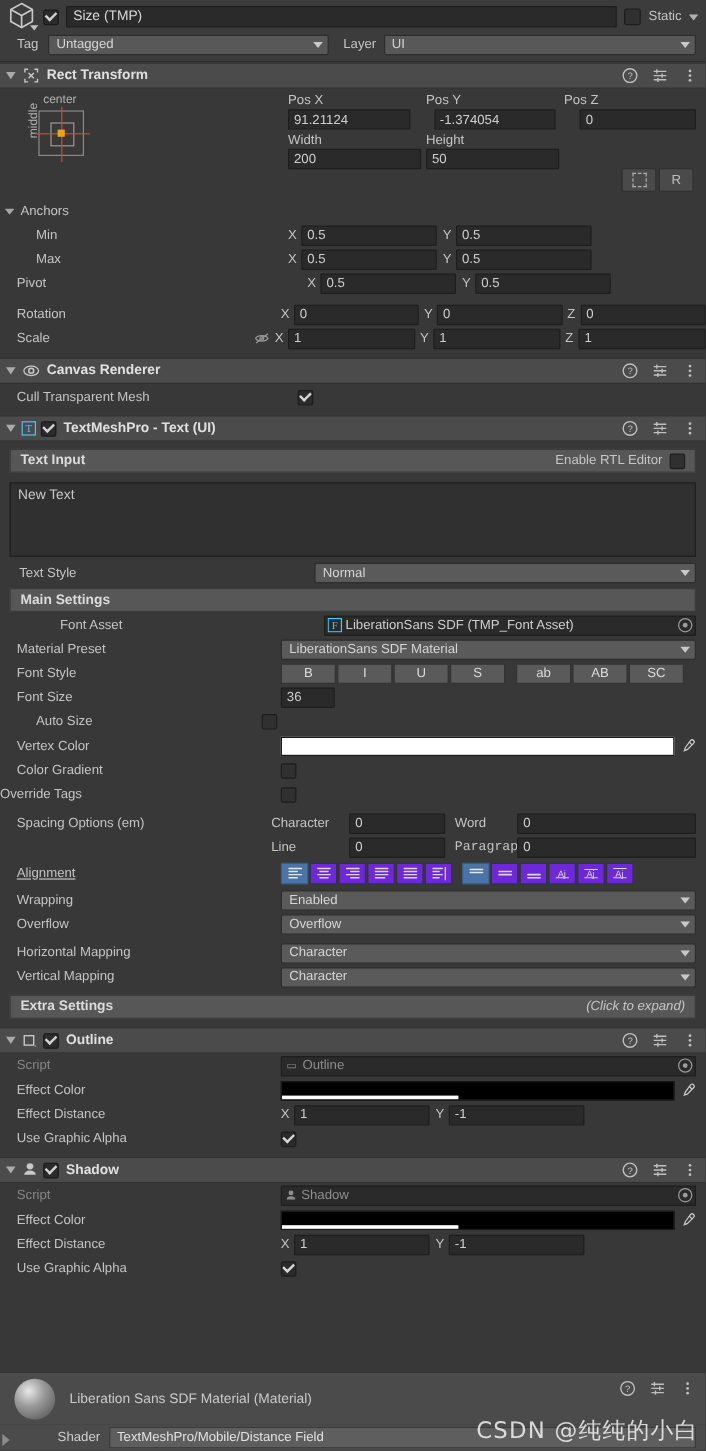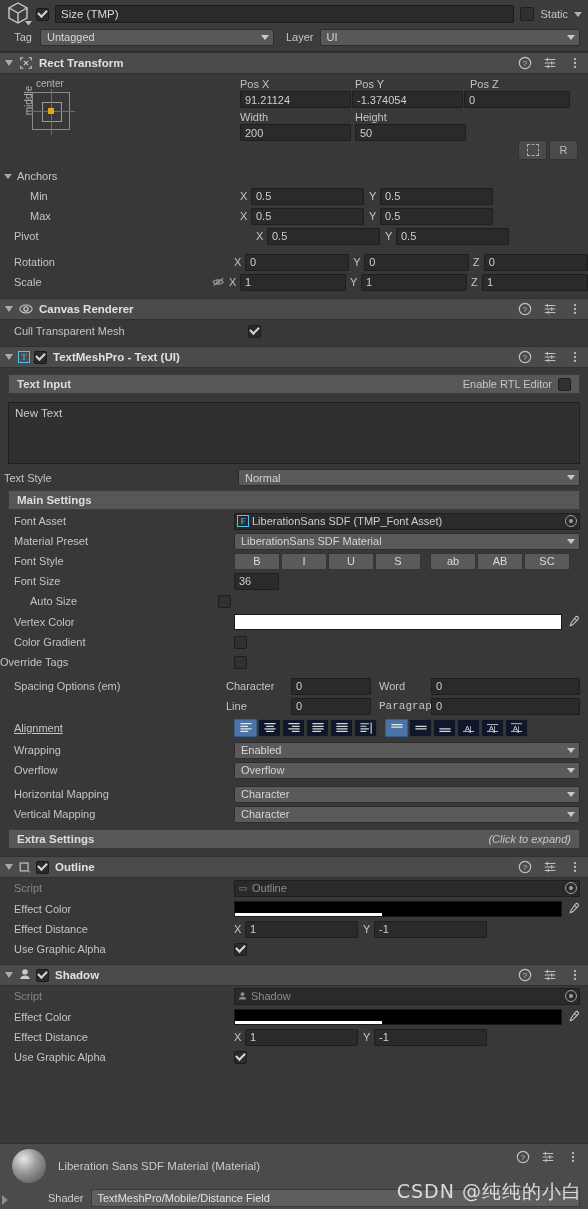--- a/index.html
+++ b/index.html
@@ -127,21 +127,21 @@
   .smallcb { width:13px;height:13px;background:#303030;border:1px solid #1d1d1d;border-radius:2px;flex:0 0 13px;}
   .smallcb.checked{background:#2b2b2b;display:flex;align-items:center;justify-content:center;}
   .smallcb.checked::after{content:"";width:7px;height:4px;border-left:2px solid #d8d8d8;border-bottom:2px solid #d8d8d8;transform:rotate(-45deg) translate(1px,-1px);}
 
   .colorswatch { height:16px; border:1px solid #191919; position:relative; flex:1; }
   .colorswatch .alpha { position:absolute; left:0; bottom:0; height:3px; background:#fff; }
   .eyedrop { width:18px; height:16px; display:flex; align-items:center; justify-content:center; margin-left:2px;}
 
   .alignbar { display:flex; align-items:center; gap:0; }
   .abtn {
-    width:23px; height:18px; background:#0f172a; border:1px solid #343434;
+    width:23px; height:18px; background:#6d28d9; border:1px solid #343434;
     display:flex; align-items:center; justify-content:center; margin-right:1px; border-radius:1px;
   }
   .abtn.on { background:#4a74a8; border-color:#3a5d88; }
 
   
   .mat-footer { position:absolute; left:0; bottom:0; width:588px; }
   .mat-header { display:flex; align-items:center; height:44px; background:#4b4b4b; border-top:1px solid #303030; padding:0 8px 0 6px; position:relative;}
   .mat-sphere {
     width:34px;height:34px;border-radius:50%;margin-left:6px;flex:0 0 34px;
     background: radial-gradient(circle at 35% 30%, #e8e8e8 0%, #9a9a9a 40%, #4a4a4a 100%);
@@ -248,21 +248,21 @@
         <div class="aw-dot"></div>
       </div>
     </div>
 
     <div style="position:absolute;left:240px;top:4px;width:340px;">
       <div style="display:flex;">
         <div style="width:115px;">Pos X</div>
         <div style="width:115px;">Pos Y</div>
         <div style="width:110px;">Pos Z</div>
       </div>
-      <div style="display:flex;gap:1px;margin-top:1px;text-align:center;">
+      <div style="display:flex;gap:20px;margin-top:1px;text-align:center;">
         <div class="field" style="width:111px;">
             <span>91.21124</span>
           </div>
         <div class="field" style="width:111px;">
             <span>-1.374054</span>
           </div>
         <div class="field" style="width:106px;">
             <span>0</span>
           </div>
       </div>
@@ -456,32 +456,32 @@
     <span style="display:flex;align-items:center;gap:6px;">
       <span class="hint" style="font-style:normal;">Enable RTL Editor</span>
       <span class="smallcb"></span>
     </span>
   </div>
   <div class="textarea">
     <span>New Text</span>
   </div>
 
   <div class="row" style="height:21px;padding-left:0;margin-top:3px;">
-    <span class="lbl" style="padding-left:4px;width:238px;">Text Style</span>
+    <span class="lbl" style="padding-left:16px;width:262px;">Text Style</span>
     <div class="dropdown" style="flex:1;margin-right:8px;background:#5a5a5a;">
       <span>Normal</span>
       <span class="dd-arrow"></span>
     </div>
   </div>
 
   <div class="sub-header" style="margin-top:2px;">
     <span>Main Settings</span>
   </div>
 
-  <div class="row" style="height:20px;padding-left:0;margin-top:1px;">
+  <div class="row" style="height:20px;padding-left:0;margin-top:1px;margin-left:36px;">
     <span class="lbl" style="padding-left:14px;width:234px;">Font Asset</span>
     <div class="objfield" style="flex:1;margin-right:8px;">
       <span class="obj-left">
           <span class="tmpicon">F</span>
       <span>LiberationSans SDF (TMP_Font Asset)</span>
         </span>
       <span class="circ-sel"></span>
     </div>
   </div>
 

